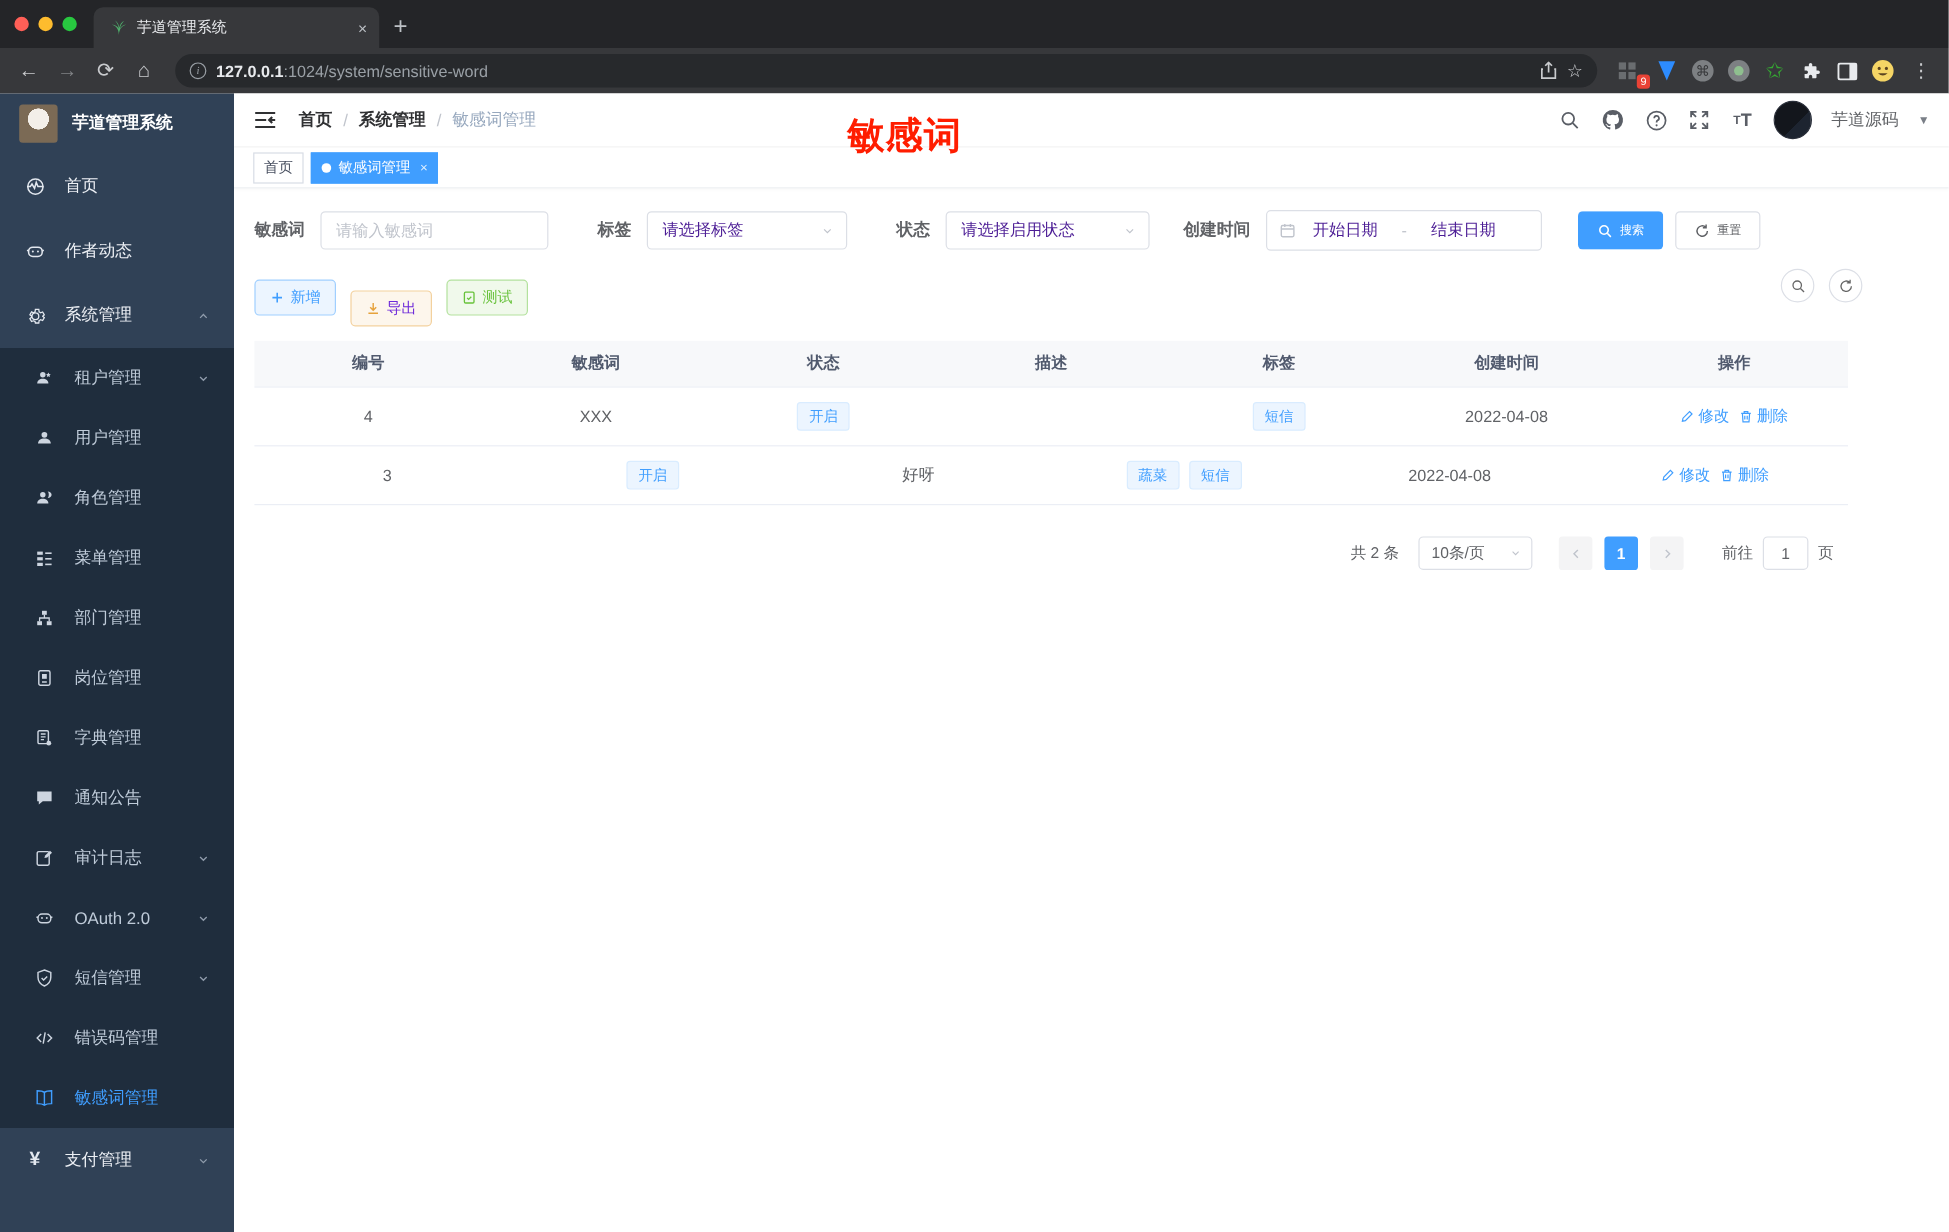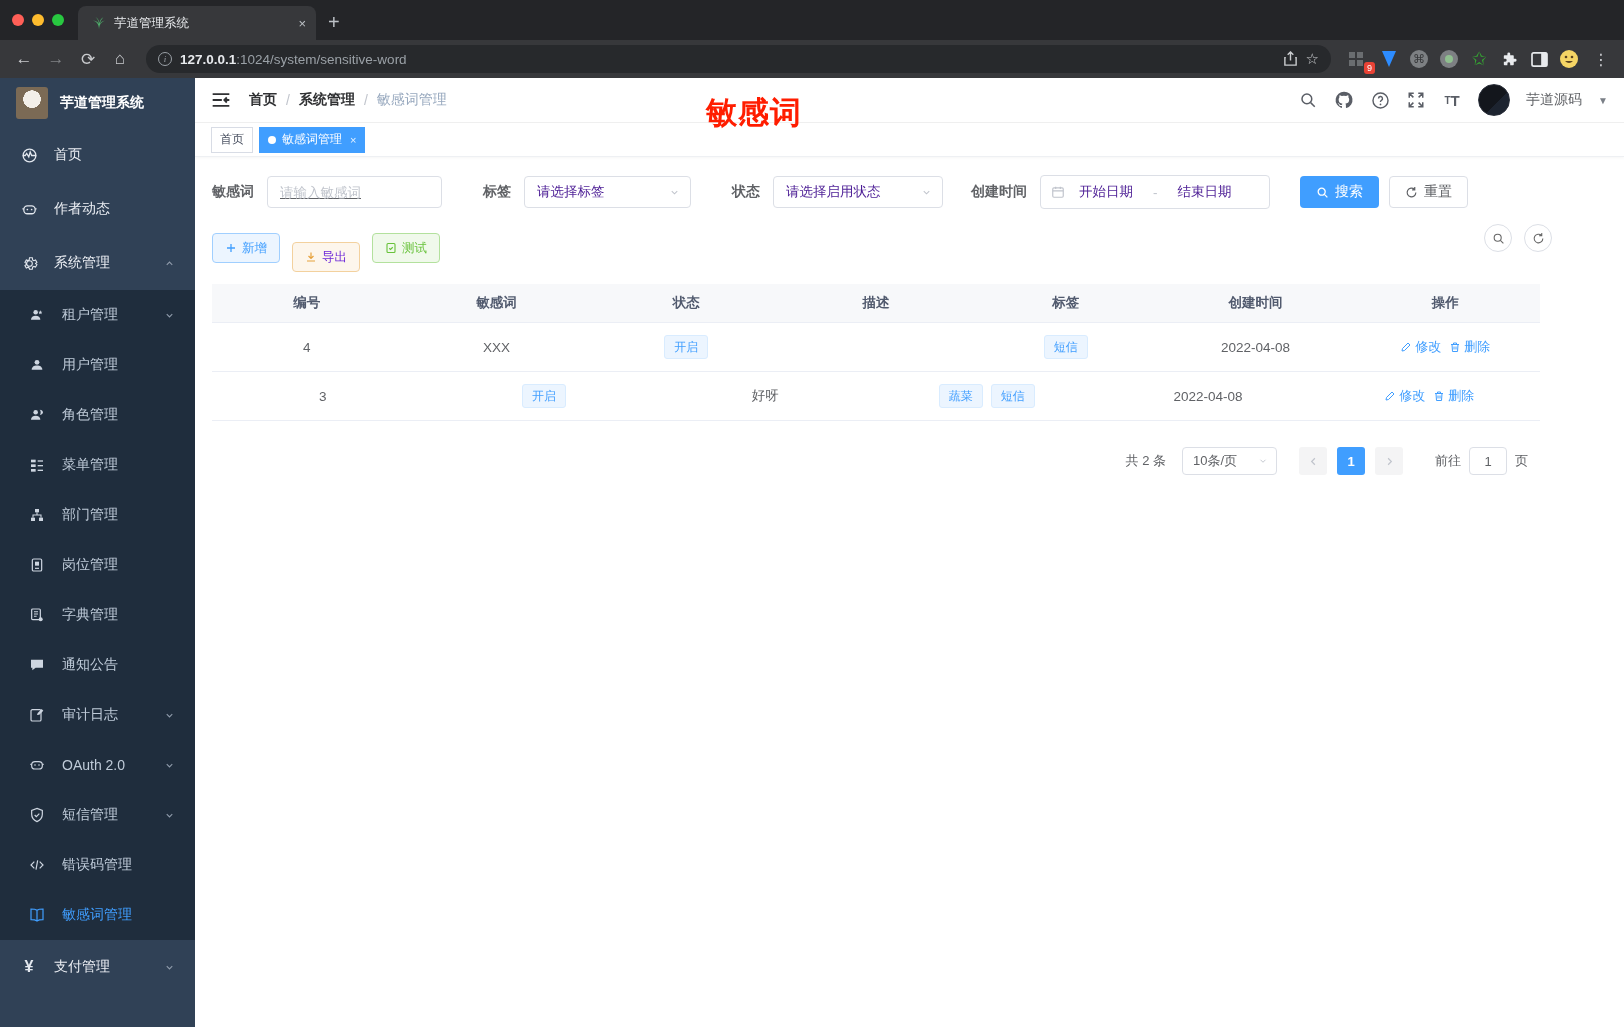--- a/index.html
+++ b/index.html
@@ -86,21 +86,21 @@
   .f-input, .f-select, .f-date { height:32px; border:1px solid #dcdfe6; border-radius:4px; background:#fff; display:flex; align-items:center; font-size:13.5px; color:#606266; }
   .f-input input { border:0; outline:0; width:100%; padding:0 12px; font:inherit; color:#606266; background:transparent; }
   .f-input input::placeholder { color:#c0c4cc; }
   .ph { color:#4c1d95; }
   .f-select { justify-content:space-between; padding:0 10px 0 12px; cursor:pointer; }
   .sel-arrow { color:#c0c4cc; font-size:11px; }
   .f-date { padding:16px 10px; gap:14px; }
   .cal-icon { color:#c0c4cc; }
   .date-sep { color:#c0c4cc; padding:0 6px; }
   .gap40 { width:41px; } .gap28 { width:28px; }
-  .btn { height:32px; border-radius:4px; font-size:14px; display:inline-flex; align-items:center; gap:6px; padding:0 15px; cursor:pointer; border:1px solid transparent; }
+  .btn { height:32px; border-radius:4px; font-size:10px; display:inline-flex; align-items:center; gap:6px; padding:0 15px; cursor:pointer; border:1px solid transparent; }
   .btn-primary { background:#409eff; color:#fff; margin-left:30px; }
   .btn-plain { background:#fff; border-color:#dcdfe6; color:#606266; margin-left:10px; }
 
   
   .actions { display:flex; align-items:center; margin-top:15px; position:relative; }
   .abtn { height:28px; border-radius:4px; font-size:12.5px; display:inline-flex; align-items:center; gap:5px; padding:14px 12px; cursor:pointer; margin-right:12px; border:1px solid; }
   .abtn.blue { background:#ecf5ff; border-color:#a0cfff; color:#409eff; }
   .abtn.yellow { background:#fdf6ec; border-color:#f3d19e; color:#6d28d9;margin-top:18px; }
   .abtn.green { background:#f0f9eb; border-color:#b3e19d; color:#67c23a;text-align:center; }
   .tool-circles { position:absolute; right:56px; top:0; display:flex; gap:12px; }
@@ -471,21 +471,21 @@
         <span class="dot"></span>
         <span>敏感词管理</span>
         <span class="x">×</span>
       </span>
     </div>
 
     <div class="content">
 
       <div class="filters">
         <span class="f-label">敏感词</span>
-        <span class="f-input" style="width:175px;text-decoration:underline;">
+        <span class="f-input" style="width:190px;">
           <input placeholder="请输入敏感词" style="">
         </span>
         <span class="gap40"></span>
         <span class="f-label">标签</span>
         <span class="f-select" style="width:167px;">
           <span class="ph">请选择标签</span>
           <span class="sel-arrow">
             <svg class="ic" width="11" height="11" viewBox="0 0 24 24">
                 <path d="M6 9 L12 15 L18 9" fill="none" stroke="#c0c4cc" stroke-width="2.2"></path>
               </svg>

